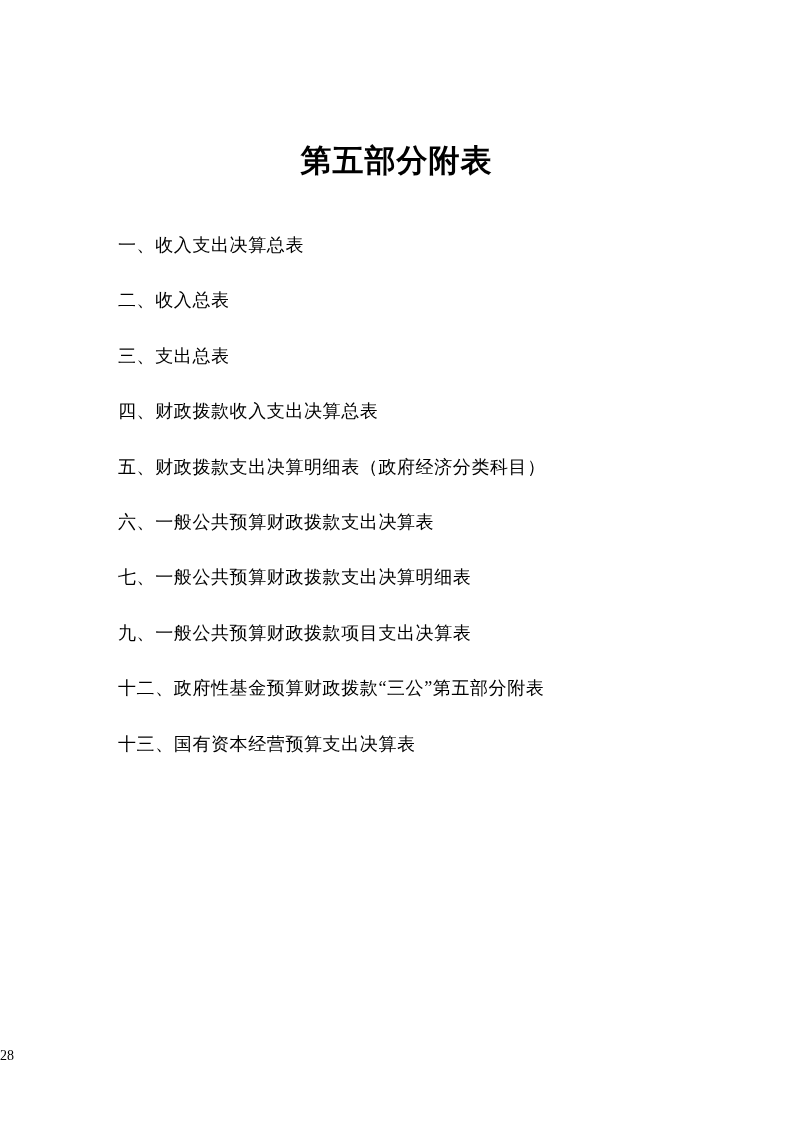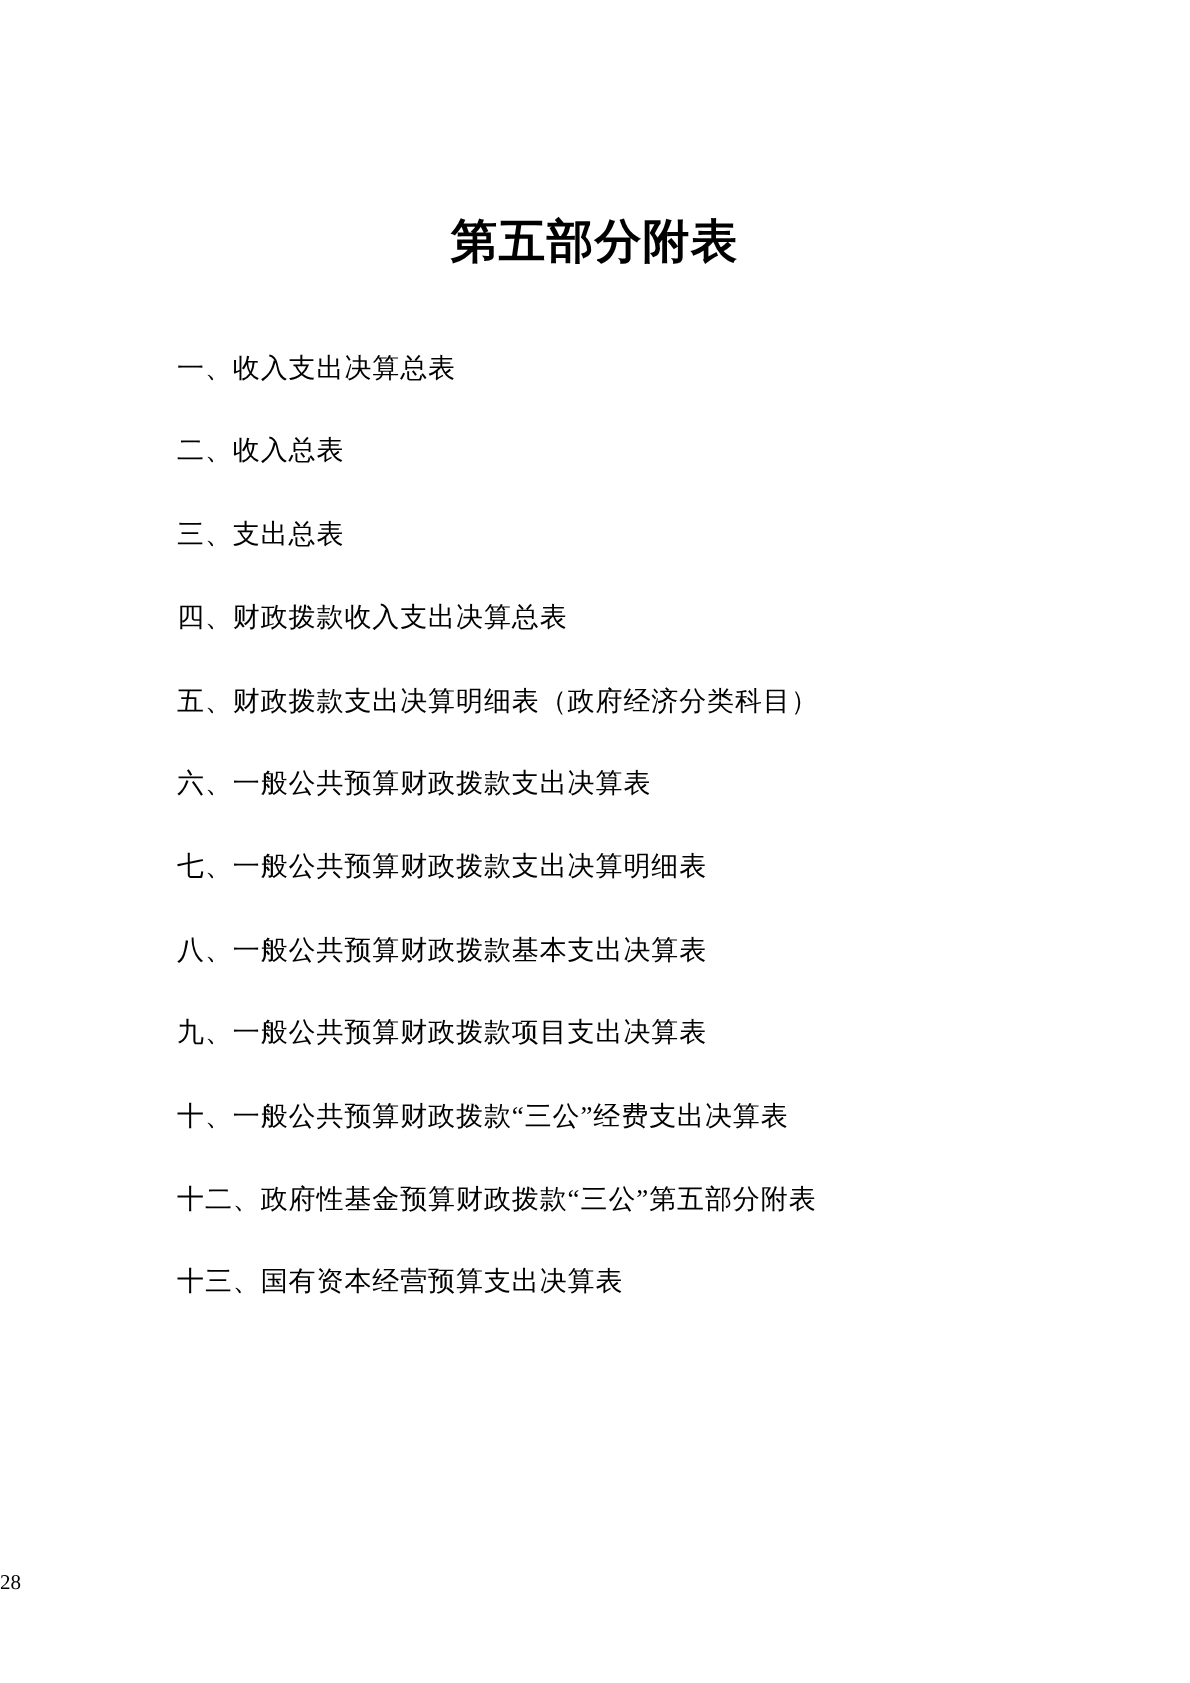--- a/index.html
+++ b/index.html
@@ -64,22 +64,20 @@
   <div class="doc-title">第五部分附表</div>
 
   <div class="toc">
     <div class="toc-item">一、收入支出决算总表</div>
     <div class="toc-item">二、收入总表</div>
     <div class="toc-item">三、支出总表</div>
     <div class="toc-item">四、财政拨款收入支出决算总表</div>
     <div class="toc-item">五、财政拨款支出决算明细表（政府经济分类科目）</div>
     <div class="toc-item">六、一般公共预算财政拨款支出决算表</div>
     <div class="toc-item">七、一般公共预算财政拨款支出决算明细表</div>
-    <div class="toc-item">八、一般公共预算财政拨款基本支出决算表</div>
     <div class="toc-item">九、一般公共预算财政拨款项目支出决算表</div>
-    <div class="toc-item">十、一般公共预算财政拨款“三公”经费支出决算表</div>
     <div class="toc-item">十二、政府性基金预算财政拨款“三公”第五部分附表</div>
     <div class="toc-item">十三、国有资本经营预算支出决算表</div>
   </div>
 
   <div class="page-number">28</div>
 
 </div>
 
 </body></html>

